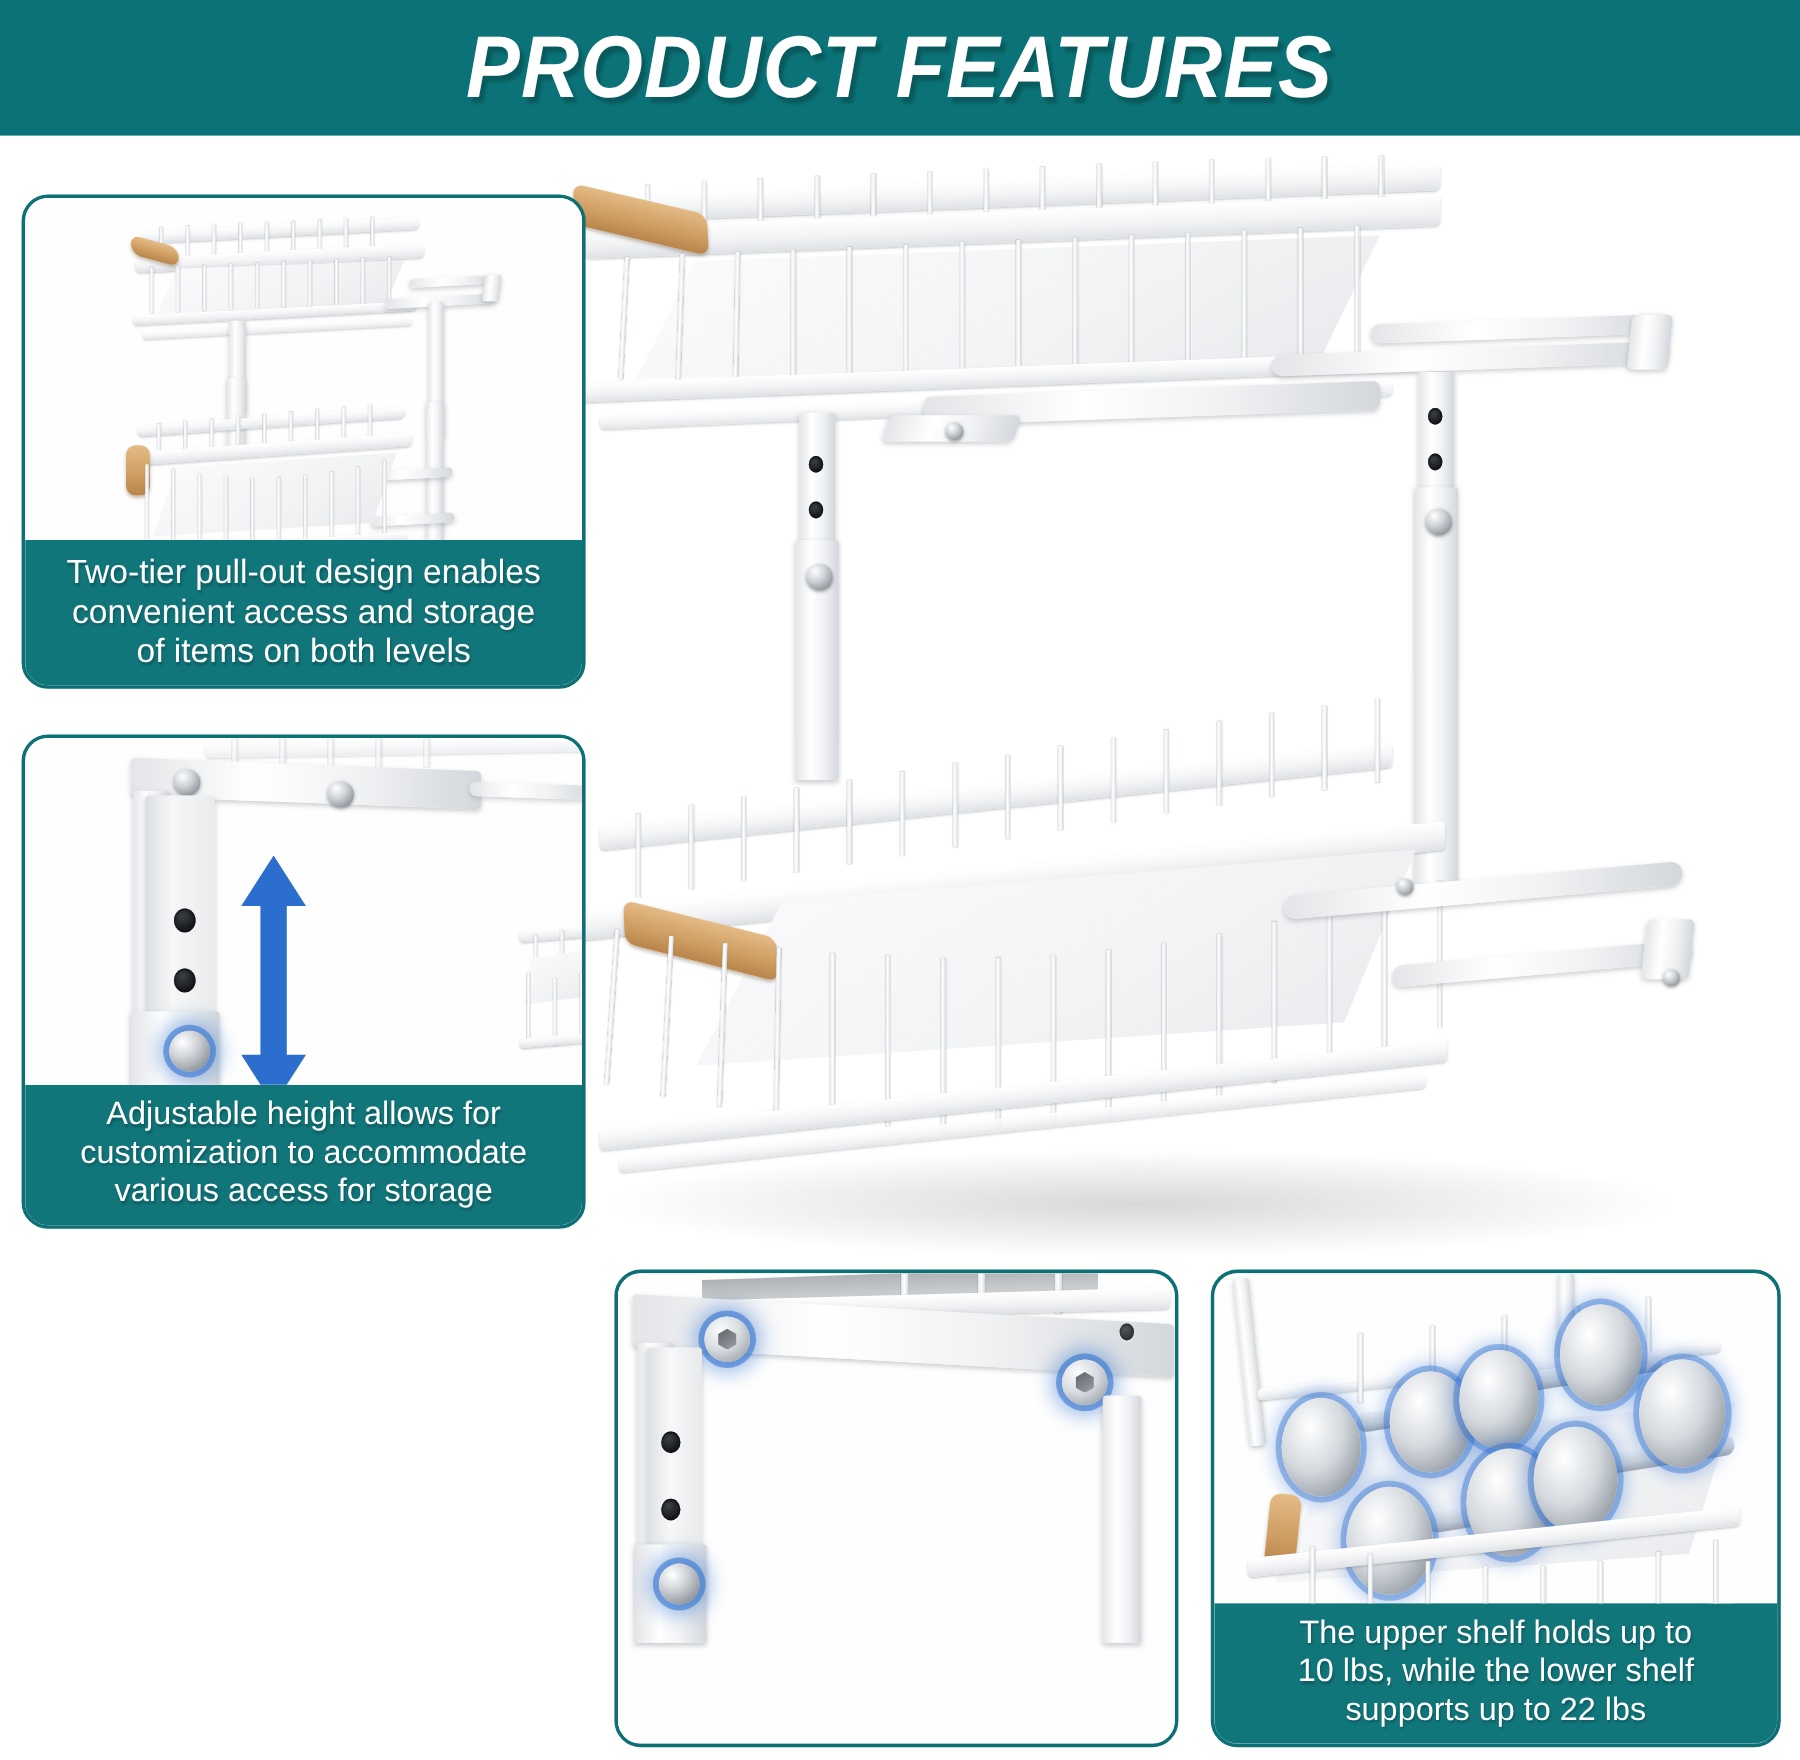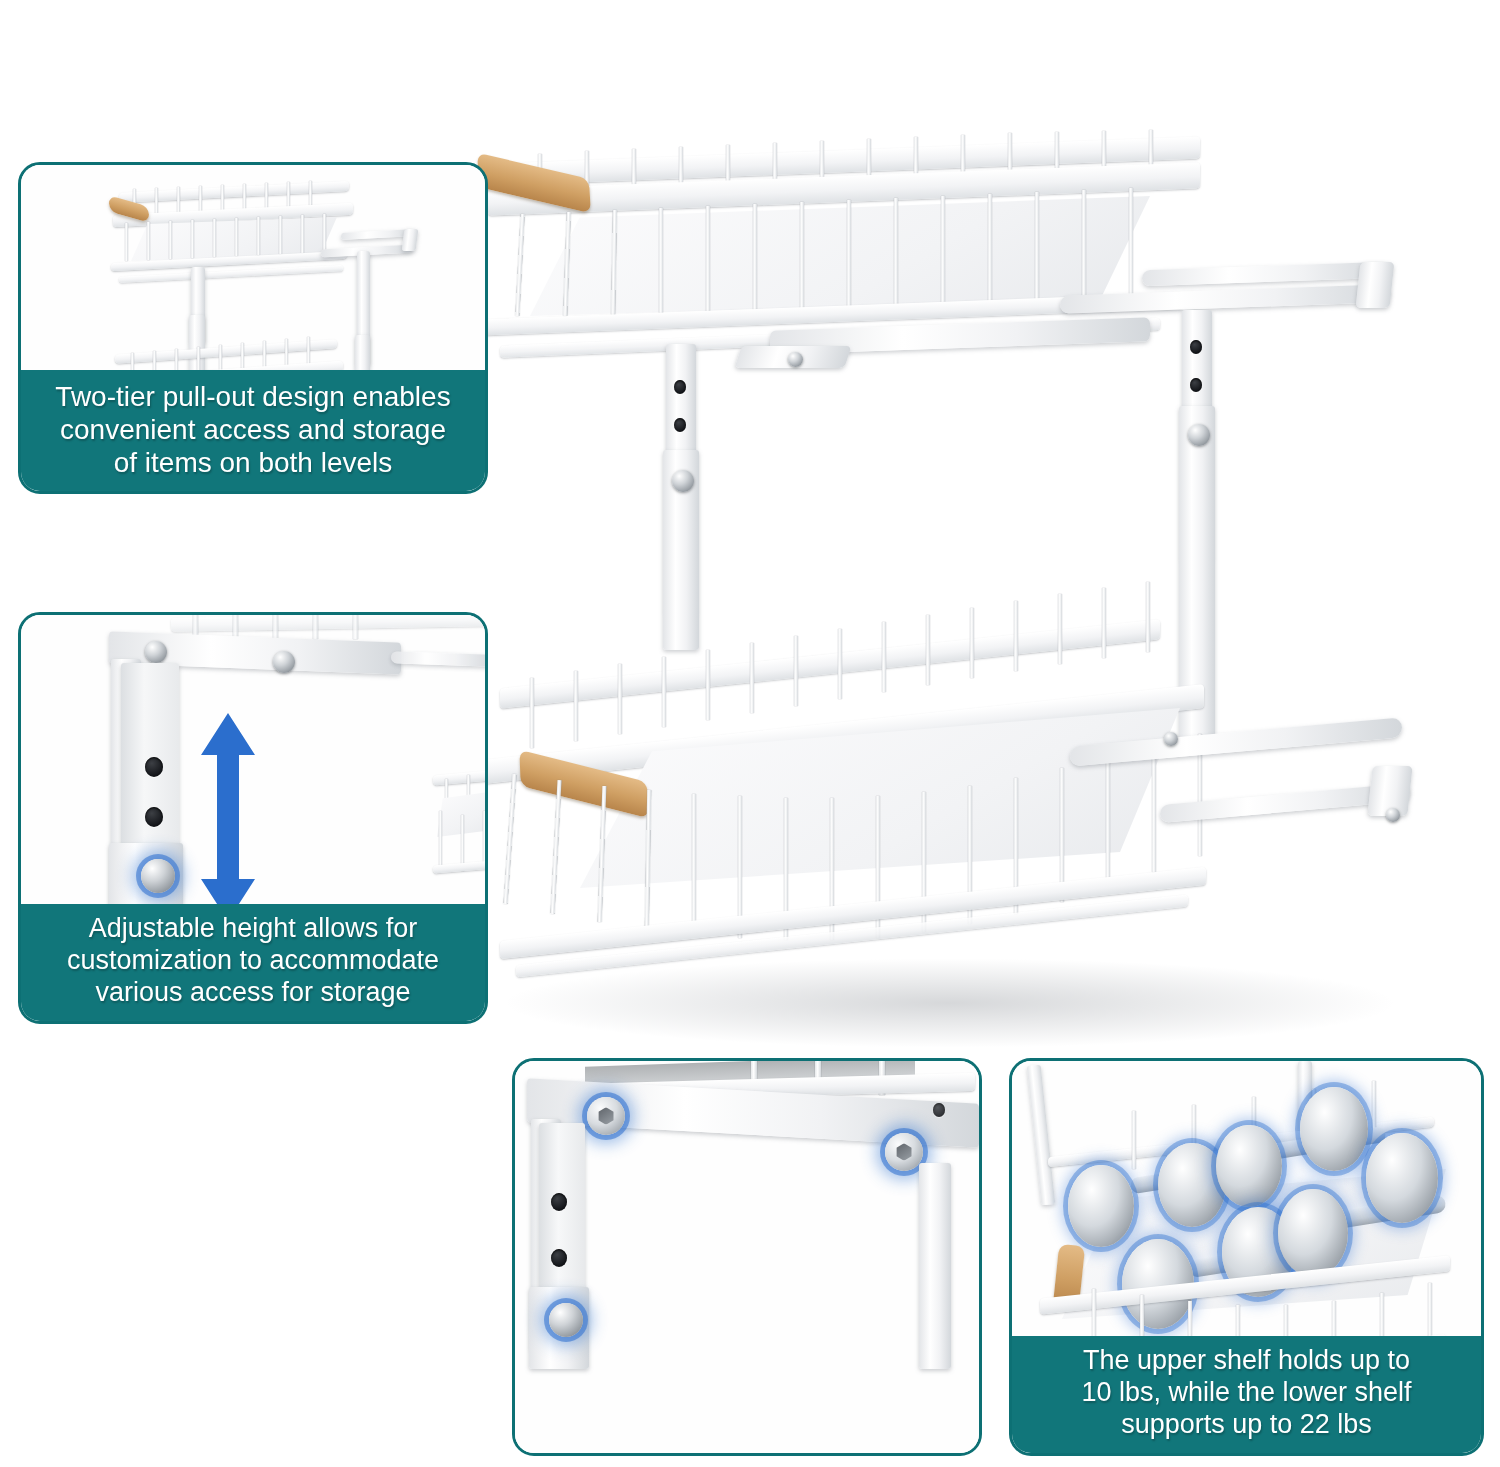--- a/index.html
+++ b/index.html
@@ -49,21 +49,21 @@
     color: #ffffff;
     text-align: center;
     font-size: 27px;
     line-height: 1.18;
     padding: 9px 8px 12px 8px;
     font-weight: normal;
     text-shadow: 1px 2px 2px rgba(0,0,0,0.25);
     white-space: pre-line;
   }
 
-  #panel-1 { left: 18px;  top: 162px;  width: 470px; height: 332px; }
+  #panel-1 { left: 18px;  top: 162px;  width: 470px; height: 412px; }
   #panel-1 .caption { font-size: 28px; padding-top: 10px; }
   #panel-2 { left: 18px;  top: 612px;  width: 470px; height: 412px; }
   #panel-3 { left: 14px;  top: 1058px; width: 470px; height: 398px; }
   #panel-4 { left: 512px; top: 1058px; width: 470px; height: 398px; }
   #panel-5 { left: 1009px;top: 1058px; width: 475px; height: 398px; }
 
   
   .wire { position: absolute; background: #fdfdfd; box-shadow: 0 0 1px rgba(120,125,130,.85); }
   .vwire { width: 3px; background: linear-gradient(90deg,#e6e8ea,#ffffff 45%,#d4d8dc); }
   .hbar  { background: linear-gradient(180deg,#ffffff,#f2f3f5 55%,#dfe2e5); border-radius: 4px;
@@ -92,20 +92,23 @@
   .arrow-h svg, .arrow-v svg { display:block; }
 
   
   .hero { position: absolute; left: 470px; top: 118px; width: 1030px; height: 930px; }
 </style>
 </head>
 <body>
 
 <div class="page">
 
+  <div class="header">
+    <div class="header-title">PRODUCT FEATURES</div>
+  </div>
 
   <div class="hero">
 
     <div class="hbar" style="position:absolute;left:30px;top:32px;width:700px;height:22px;transform:skewY(-2.2deg);"></div>
 
     <div class="wire vwire" style="left:68px;top:36px;width:4px;height:58px;"></div>
     <div class="wire vwire" style="left:115px;top:33px;width:4px;height:58px;"></div>
     <div class="wire vwire" style="left:162px;top:31px;width:4px;height:58px;"></div>
     <div class="wire vwire" style="left:209px;top:29px;width:4px;height:58px;"></div>
     <div class="wire vwire" style="left:256px;top:27px;width:4px;height:58px;"></div>

